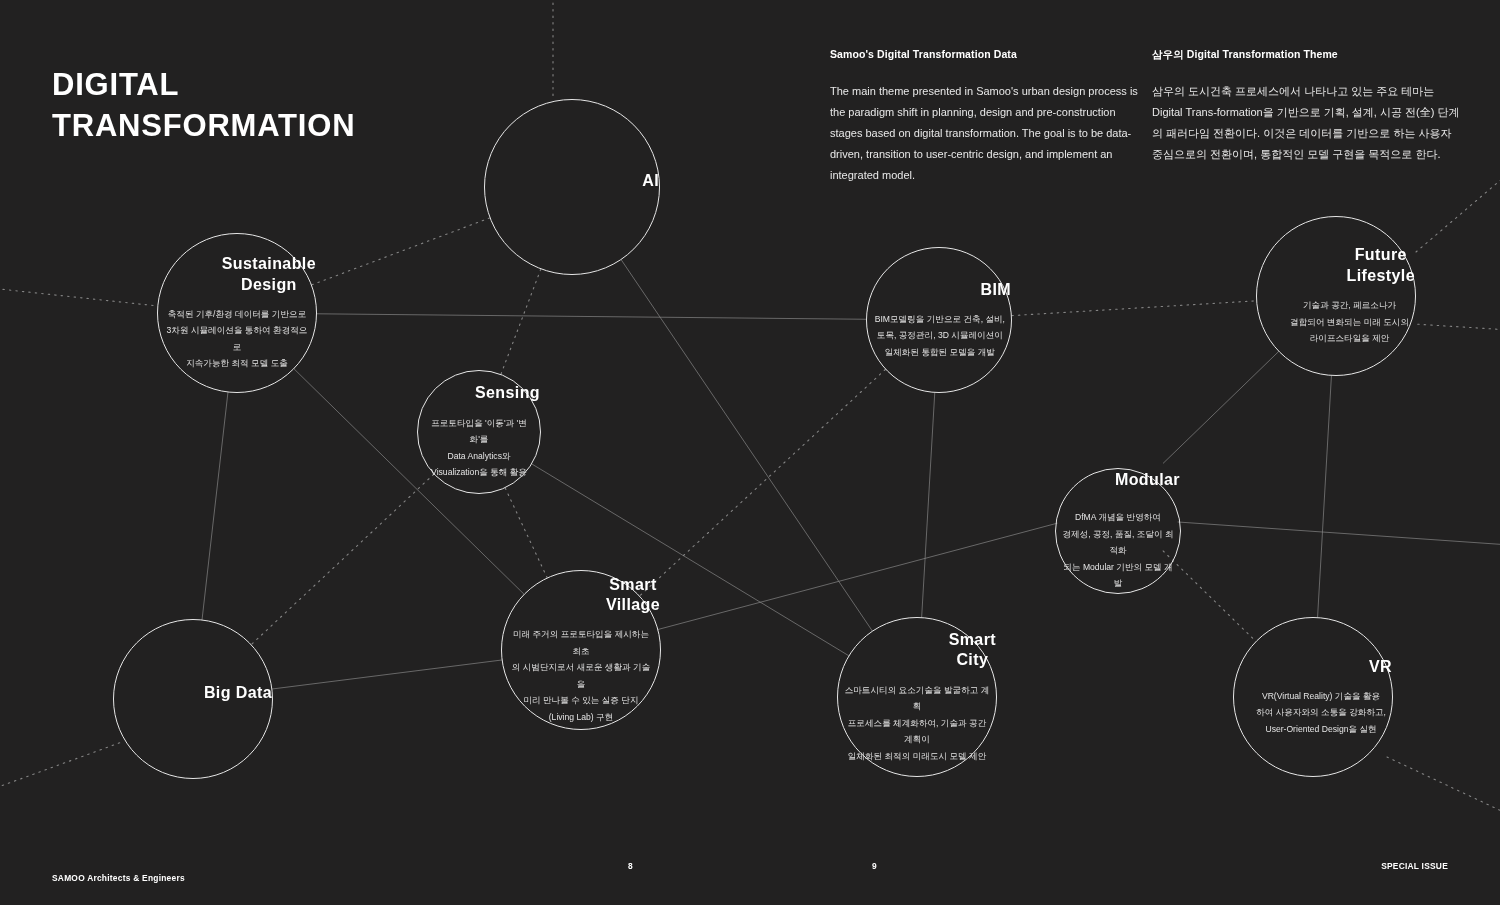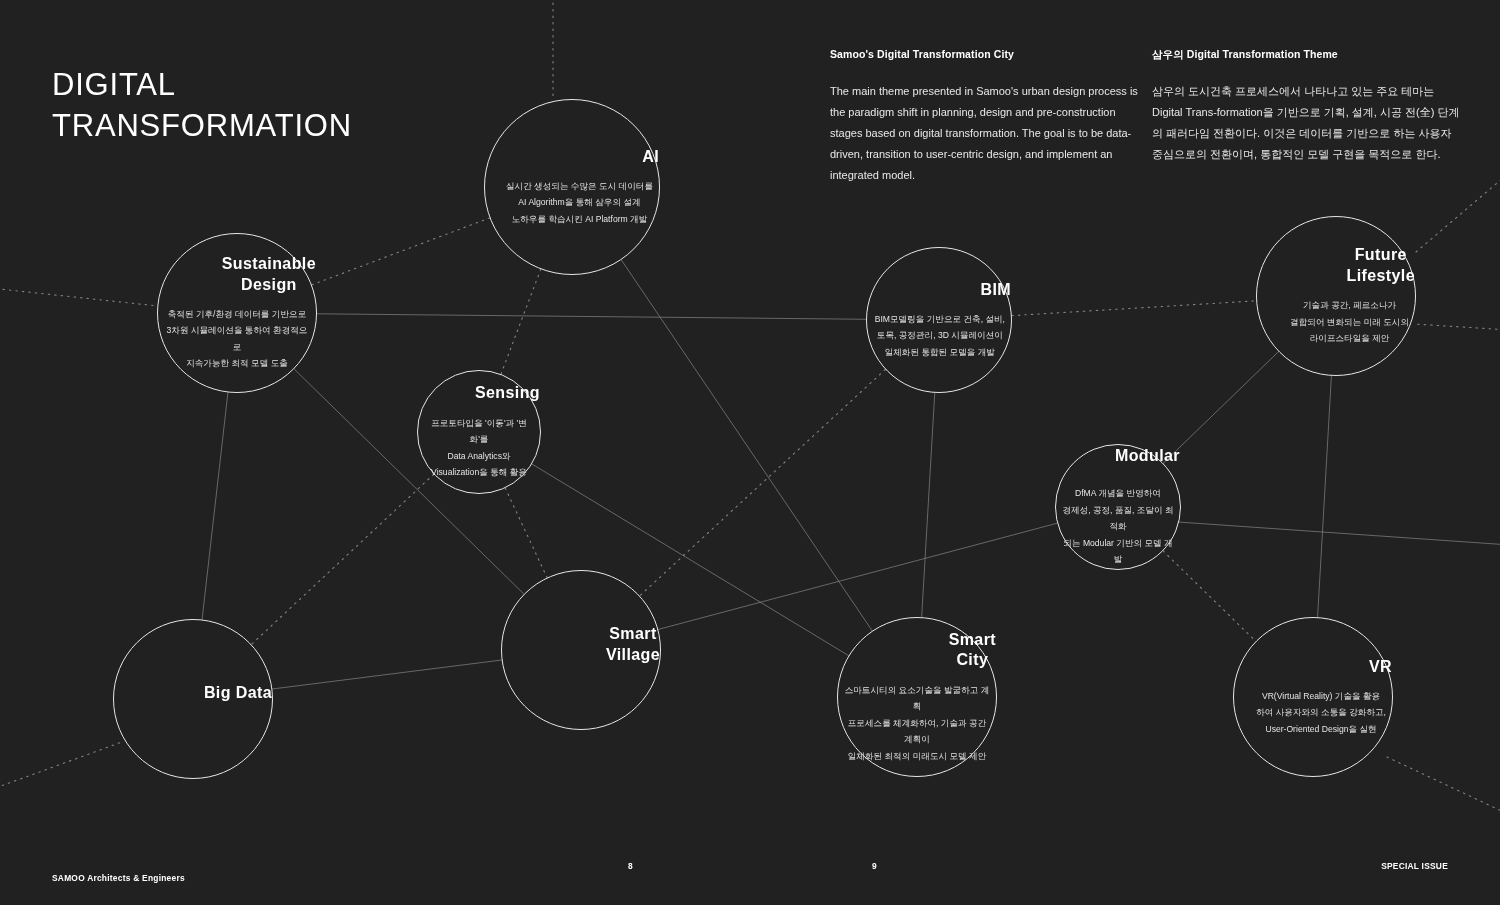--- a/index.html
+++ b/index.html
@@ -23,21 +23,21 @@
     height: 905px;
     z-index: 1;
   }
   
   .page-title {
     position: absolute;
     left: 52px;
     top: 44px;
     z-index: 5;
     font-size: 31px;
-    font-weight: normal;
+    font-weight: bold;
     letter-spacing: 0.8px;
     line-height: 1.32;
     white-space: pre-line;
   }
   .text-col {
     position: absolute;
     top: 48px;
     z-index: 5;
     width: 310px;
   }
@@ -136,35 +136,32 @@
       <line x1="1510" y1="330" x2="1414" y2="324" stroke="#8a8a8a" stroke-width="1.1" opacity="0.95" stroke-dasharray="1.5 5" stroke-linecap="round"></line>
       <line x1="1387" y1="757" x2="1510" y2="815" stroke="#8a8a8a" stroke-width="1.1" opacity="0.95" stroke-dasharray="1.5 5" stroke-linecap="round"></line>
       <line x1="-10" y1="790" x2="122" y2="742" stroke="#8a8a8a" stroke-width="1.1" opacity="0.95" stroke-dasharray="1.5 5" stroke-linecap="round"></line>
       <line x1="1510" y1="545" x2="1178" y2="522" stroke="#8a8a8a" stroke-width="0.9" opacity="0.75" stroke-linecap="round"></line>
     </svg>
 
   <h1 class="page-title">DIGITAL
 TRANSFORMATION</h1>
 
   <div class="text-col en">
-    <div class="col-head">Samoo's Digital Transformation City</div>
+    <div class="col-head">Samoo's Digital Transformation Data</div>
     <p class="col-body">The main theme presented in Samoo's urban design process is the paradigm shift in planning, design and pre-construction stages based on digital transformation. The goal is to be data-driven, transition to user-centric design, and implement an integrated model.</p>
   </div>
 
   <div class="text-col ko">
     <div class="col-head">삼우의 Digital Transformation Theme</div>
     <p class="col-body">삼우의 도시건축 프로세스에서 나타나고 있는 주요 테마는 Digital Trans-formation을 기반으로 기획, 설계, 시공 전(全) 단계의 패러다임 전환이다. 이것은 데이터를 기반으로 하는 사용자 중심으로의 전환이며, 통합적인 모델 구현을 목적으로 한다.</p>
   </div>
 
   <div id="nodes-layer">
       <div class="node" style="left: 484px; top: 99px; width: 176px; height: 176px;">
         <div class="node-title">AI</div>
-        <div class="node-desc">실시간 생성되는 수많은 도시 데이터를
-AI Algorithm을 통해 삼우의 설계
-노하우를 학습시킨 AI Platform 개발</div>
       </div>
       <div class="node" style="left: 157px; top: 233px; width: 160px; height: 160px;">
         <div class="node-title">Sustainable
 Design</div>
         <div class="node-desc">축적된 기후/환경 데이터를 기반으로
 3차원 시뮬레이션을 통하여 환경적으로
 지속가능한 최적 모델 도출</div>
       </div>
       <div class="node" style="left: 866px; top: 247px; width: 146px; height: 146px;">
         <div class="node-title">BIM</div>
@@ -178,29 +175,33 @@
         <div class="node-desc">기술과 공간, 페르소나가
 결합되어 변화되는 미래 도시의
 라이프스타일을 제안</div>
       </div>
       <div class="node" style="left: 417px; top: 370px; width: 124px; height: 124px;">
         <div class="node-title">Sensing</div>
         <div class="node-desc">프로토타입을 '이동'과 '변화'를
 Data Analytics와
 Visualization을 통해 활용</div>
       </div>
-      <div class="node" style="left: 1055px; top: 444px; width: 126px; height: 126px; gap: 8px;">
+      <div class="node" style="left: 1055px; top: 468px; width: 126px; height: 126px; gap: 8px;">
         <div class="node-title">Modular</div>
         <div class="node-desc">DfMA 개념을 반영하여
 경제성, 공정, 품질, 조달이 최적화
 되는 Modular 기반의 모델 개발</div>
       </div>
       <div class="node" style="left: 501px; top: 570px; width: 160px; height: 160px;">
         <div class="node-title">Smart
 Village</div>
+        <div class="node-desc">미래 주거의 프로토타입을 제시하는 최초
+의 시범단지로서 새로운 생활과 기술을
+미리 만나볼 수 있는 실증 단지
+(Living Lab) 구현</div>
       </div>
       <div class="node" style="left: 837px; top: 617px; width: 160px; height: 160px;">
         <div class="node-title">Smart
 City</div>
         <div class="node-desc">스마트시티의 요소기술을 발굴하고 계획
 프로세스를 체계화하여, 기술과 공간 계획이
 일체화된 최적의 미래도시 모델 제안</div>
       </div>
       <div class="node" style="left: 113px; top: 619px; width: 160px; height: 160px;">
         <div class="node-title">Big Data</div>

